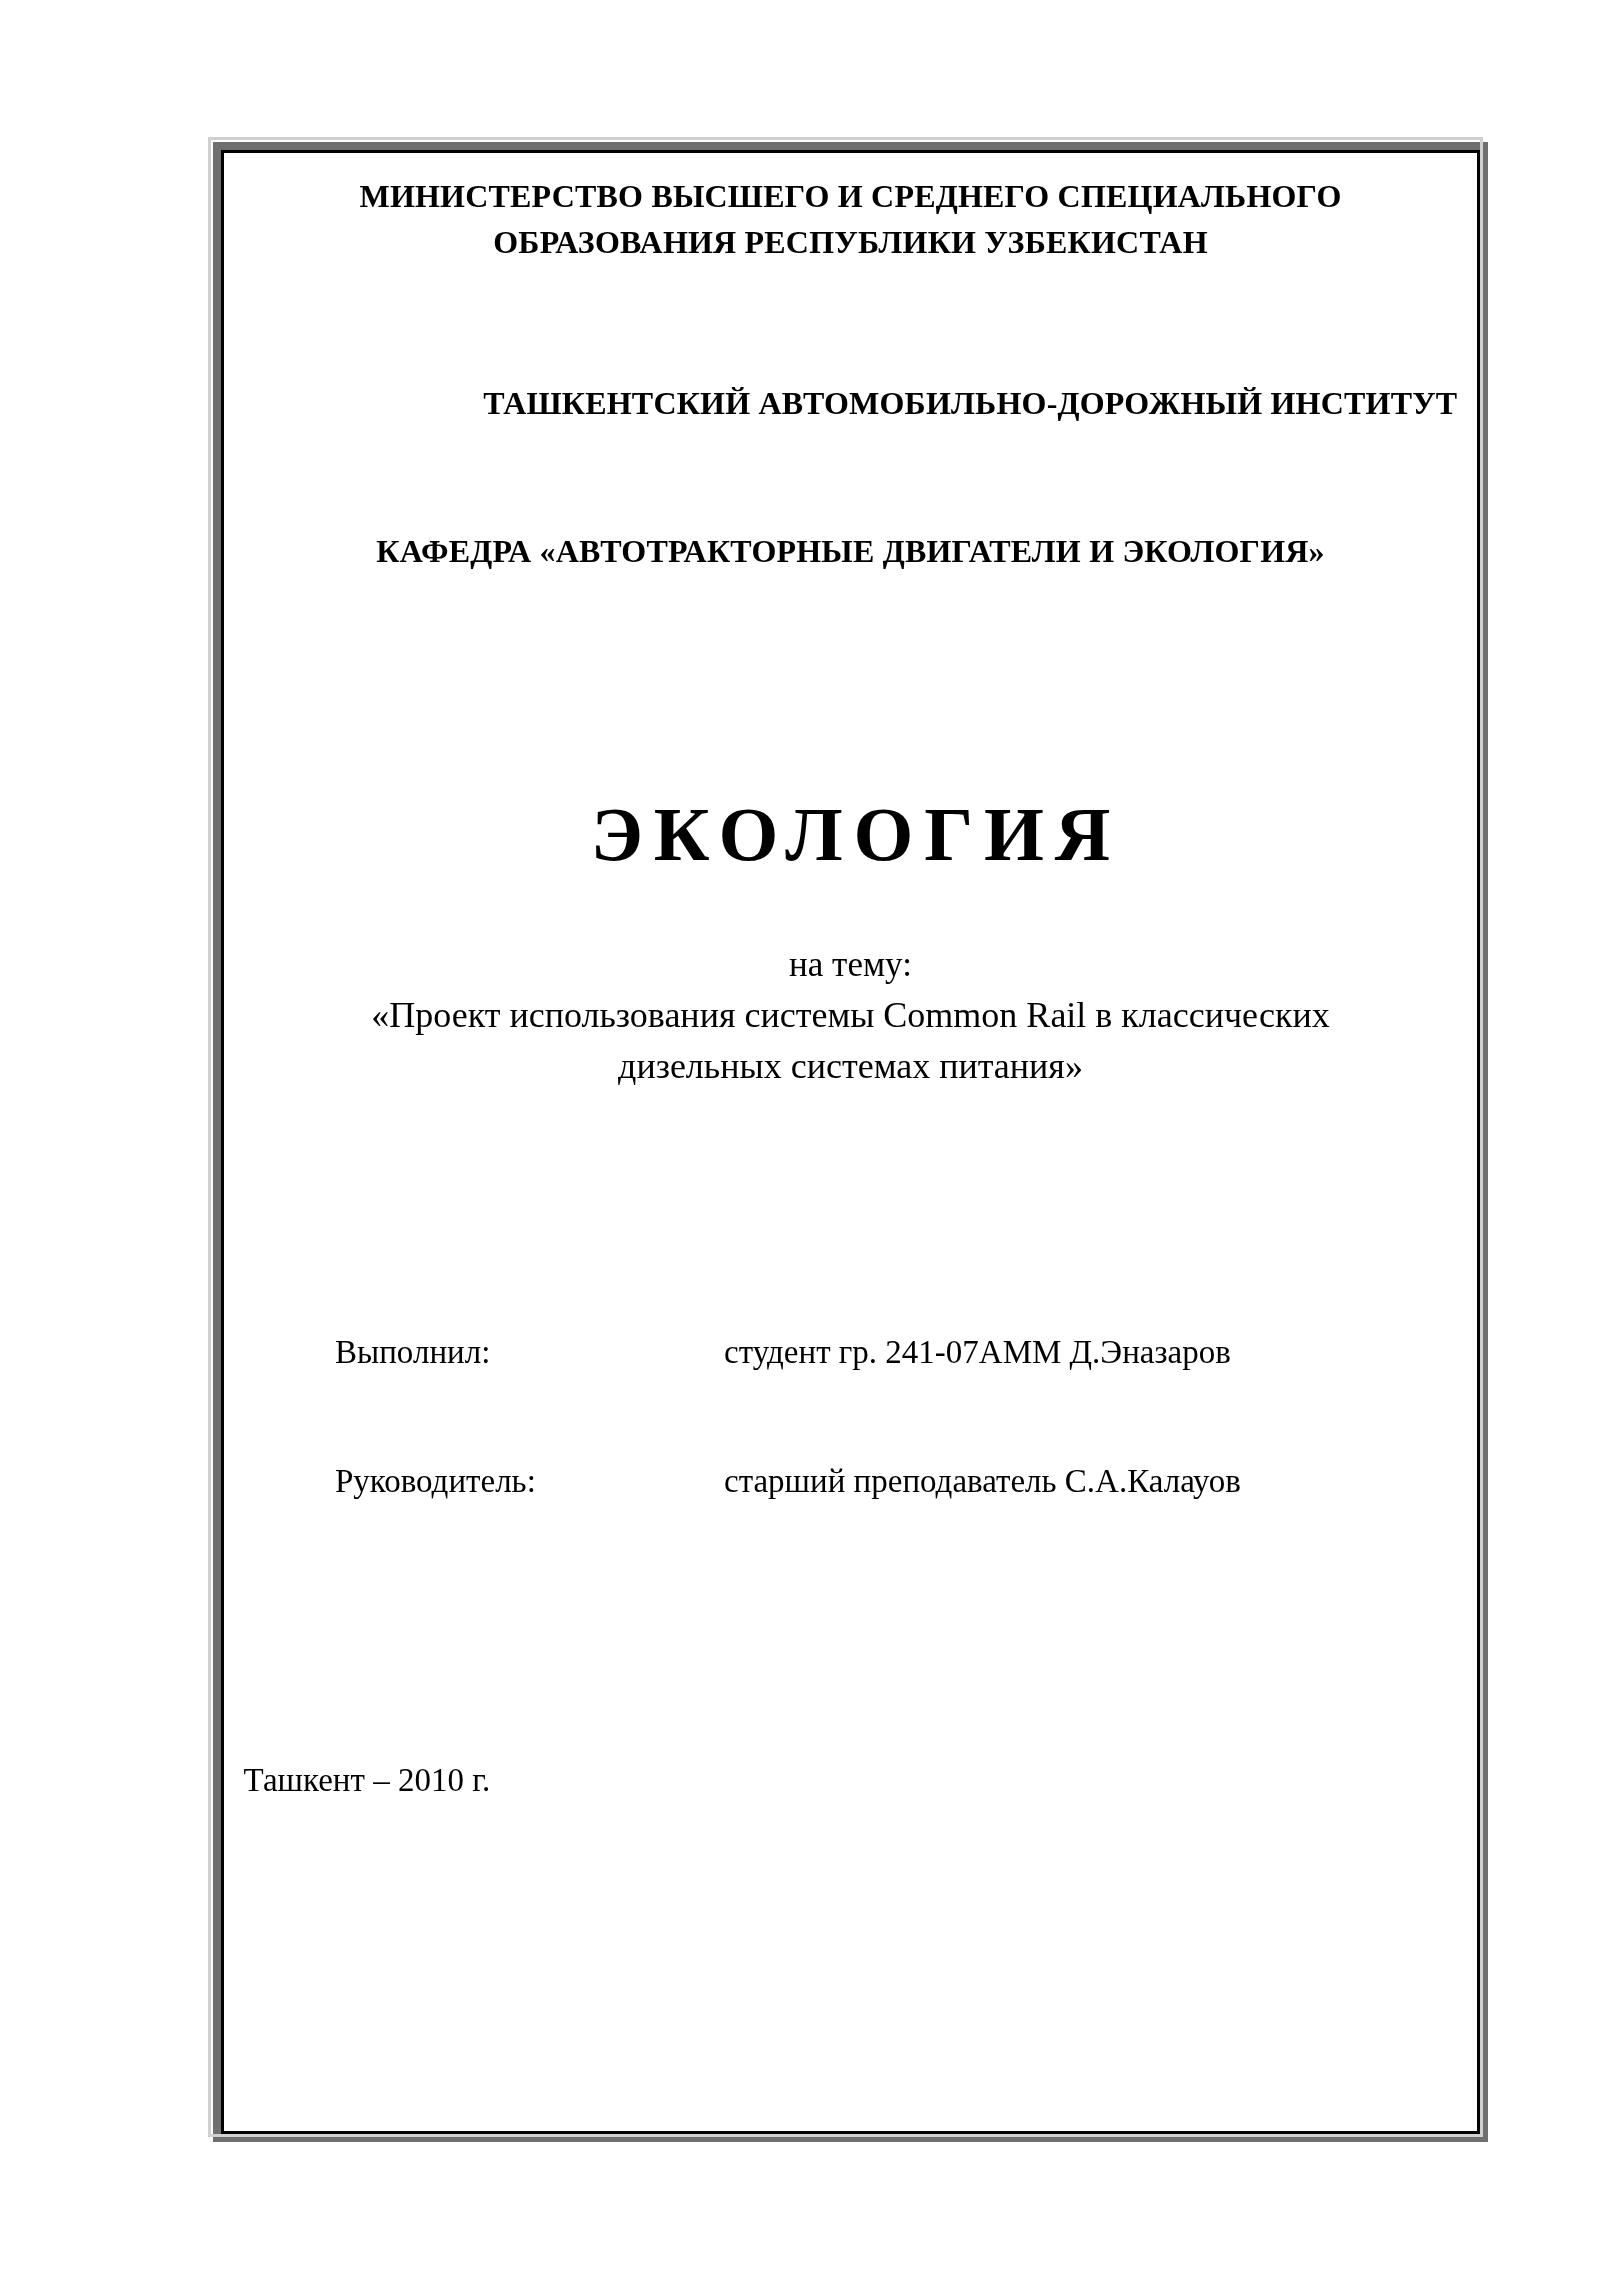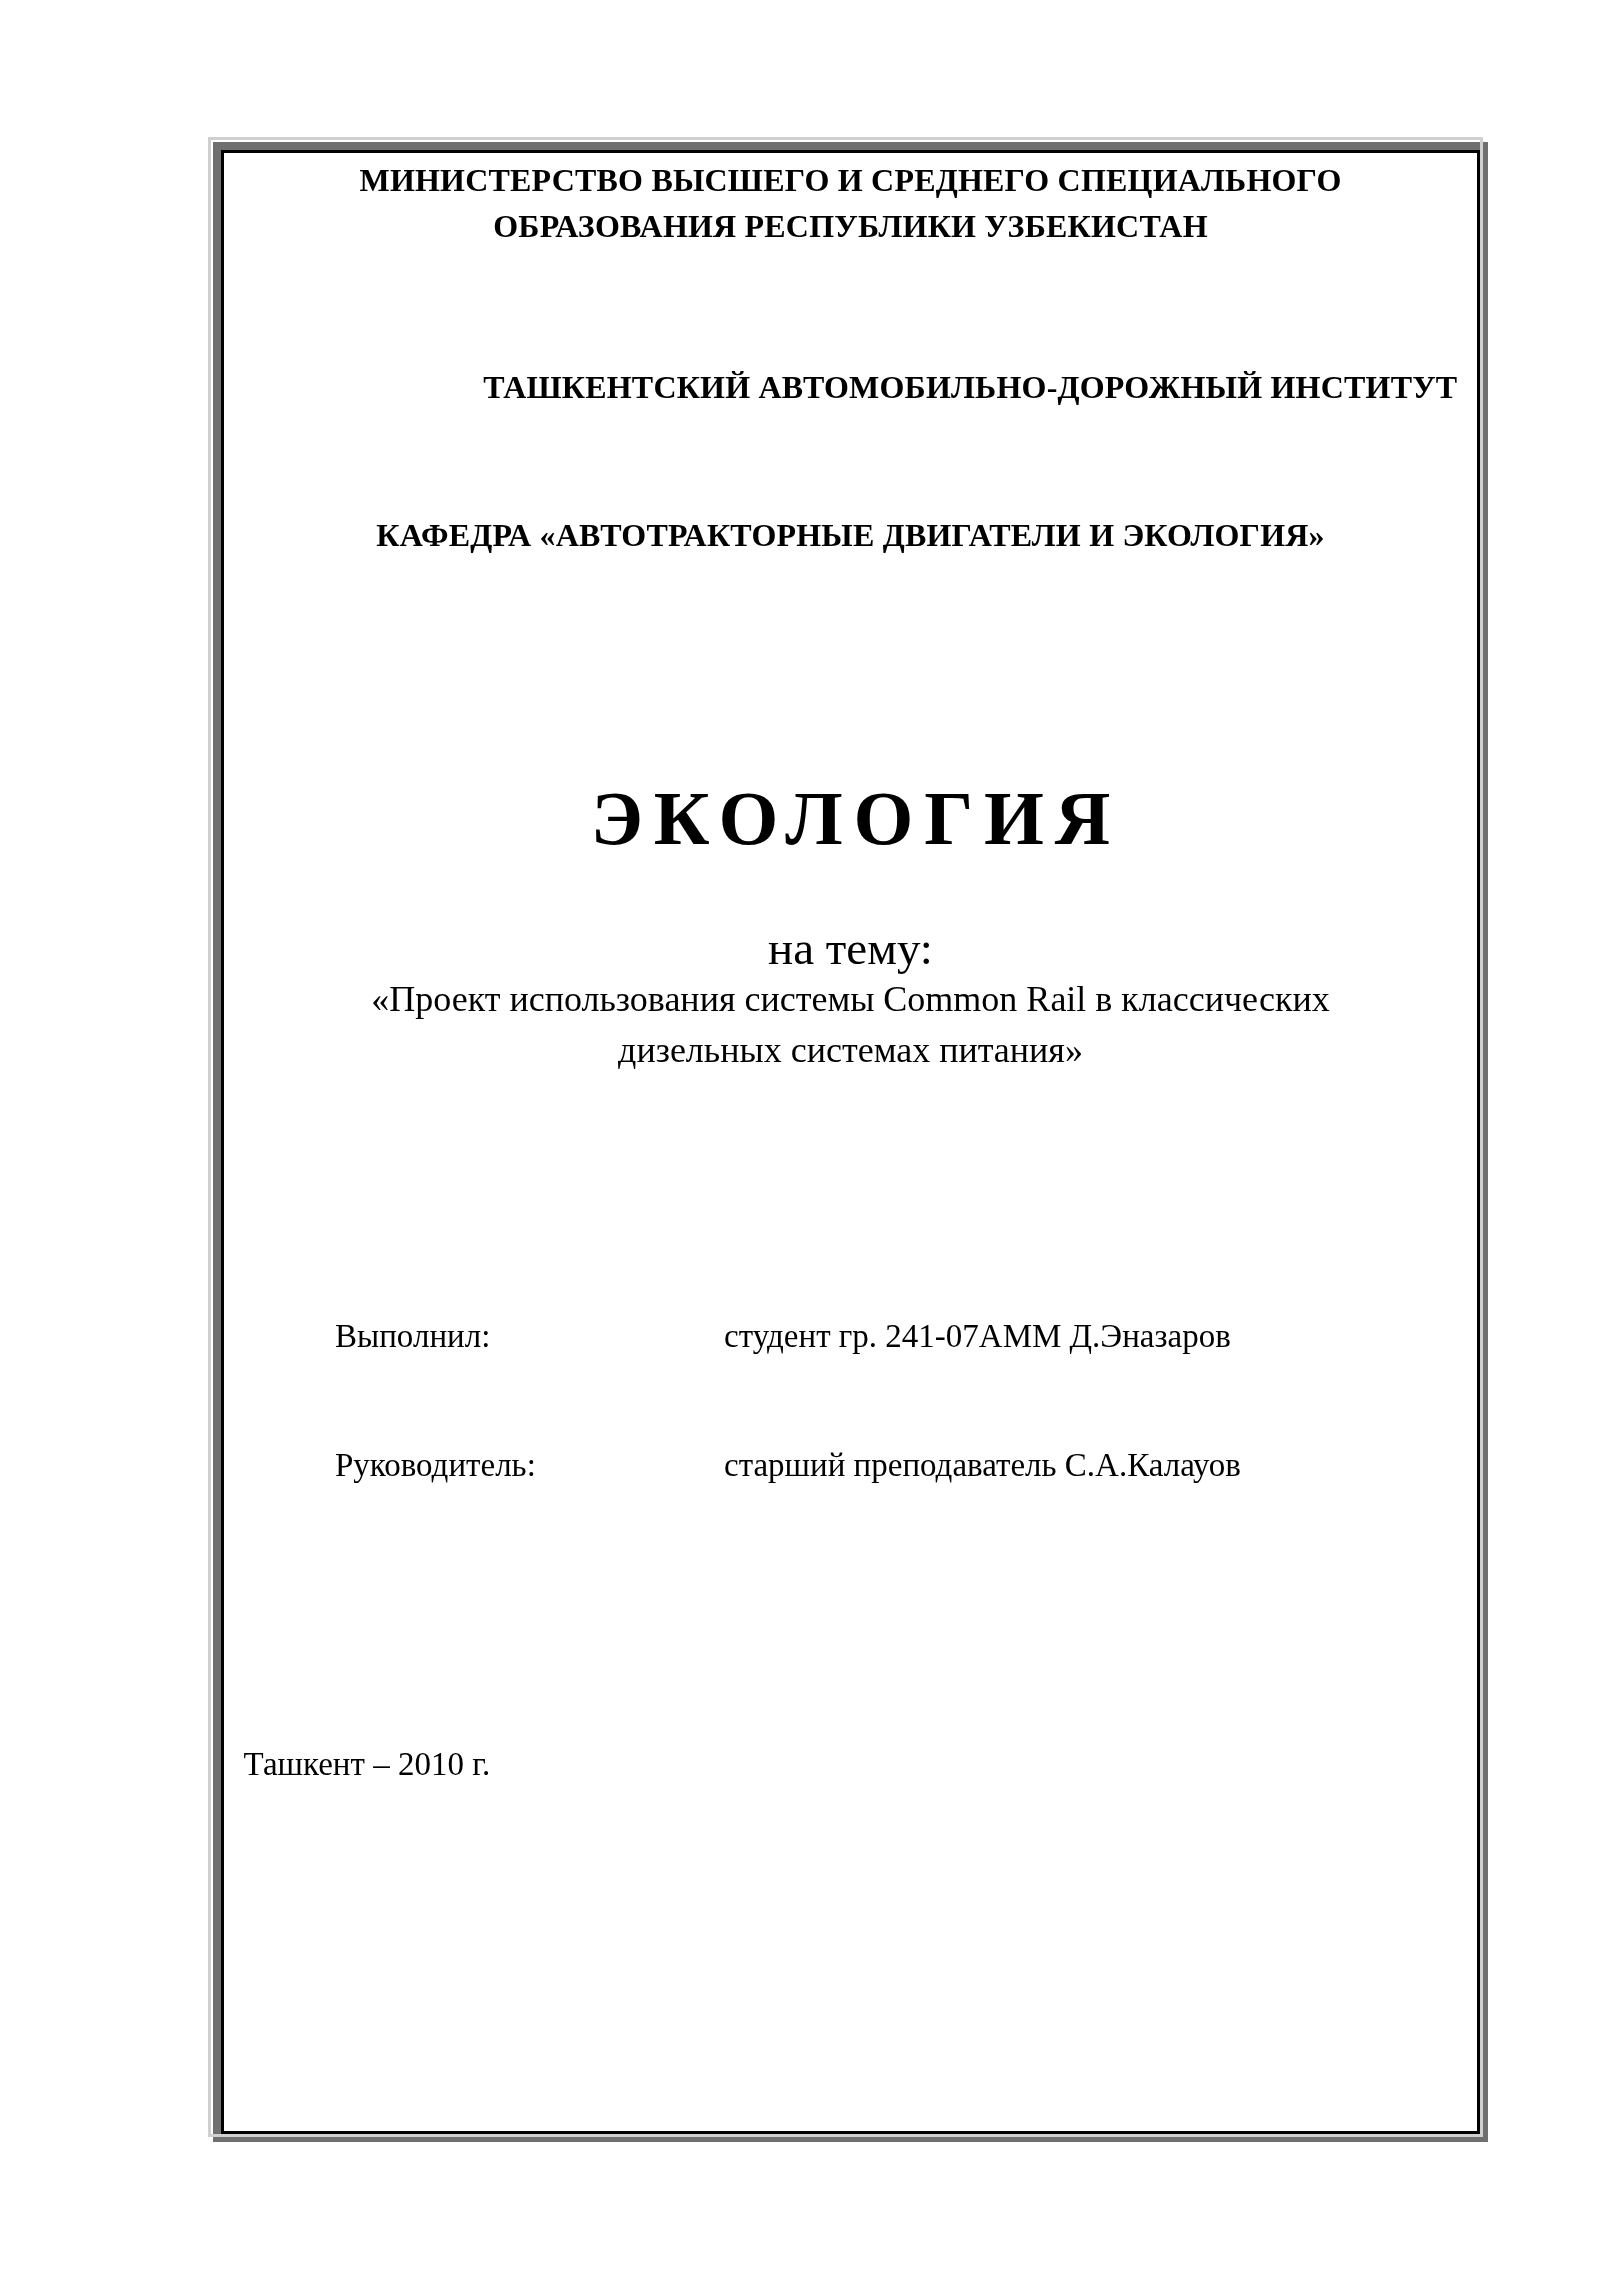--- a/index.html
+++ b/index.html
@@ -57,21 +57,21 @@
     right: 0; bottom: 0;
     box-sizing: border-box;
     border: 3.9px solid #000000;
     background: #ffffff;
   }
 
   
   .content {
     position: absolute;
     left: 0;
-    top: 0;
+    top: 16px;
     width: 100%;
     height: 100%;
     box-sizing: border-box;
     padding: 0 8px;
   }
 
   
   .org-heading {
     text-align: center;
     font-weight: bold;
@@ -117,21 +117,21 @@
 
   
   .topic-block {
     position: absolute;
     left: 19.6px;
     right: 19.6px;
     top: 770px;
     text-align: center;
   }
   .topic-prefix {
-    font-size: 47px;
+    font-size: 35px;
     line-height: 51px;
     font-weight: normal;
   }
   .topic-title {
     font-size: 36px;
     line-height: 51px;
     font-weight: normal;
     padding: 0 59px;
   }
 

